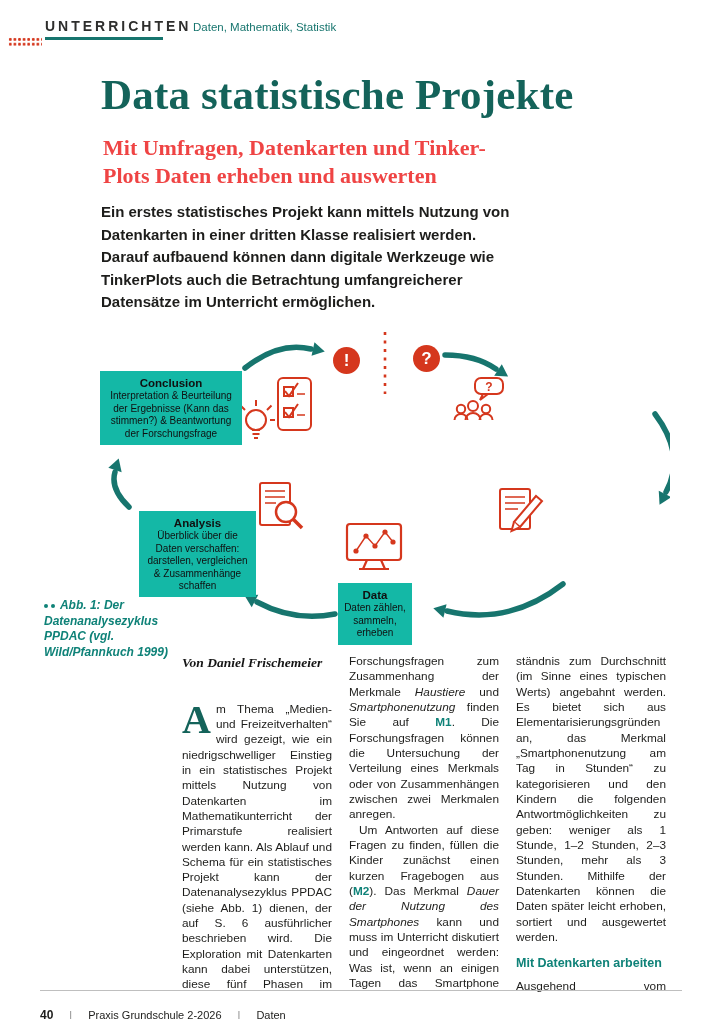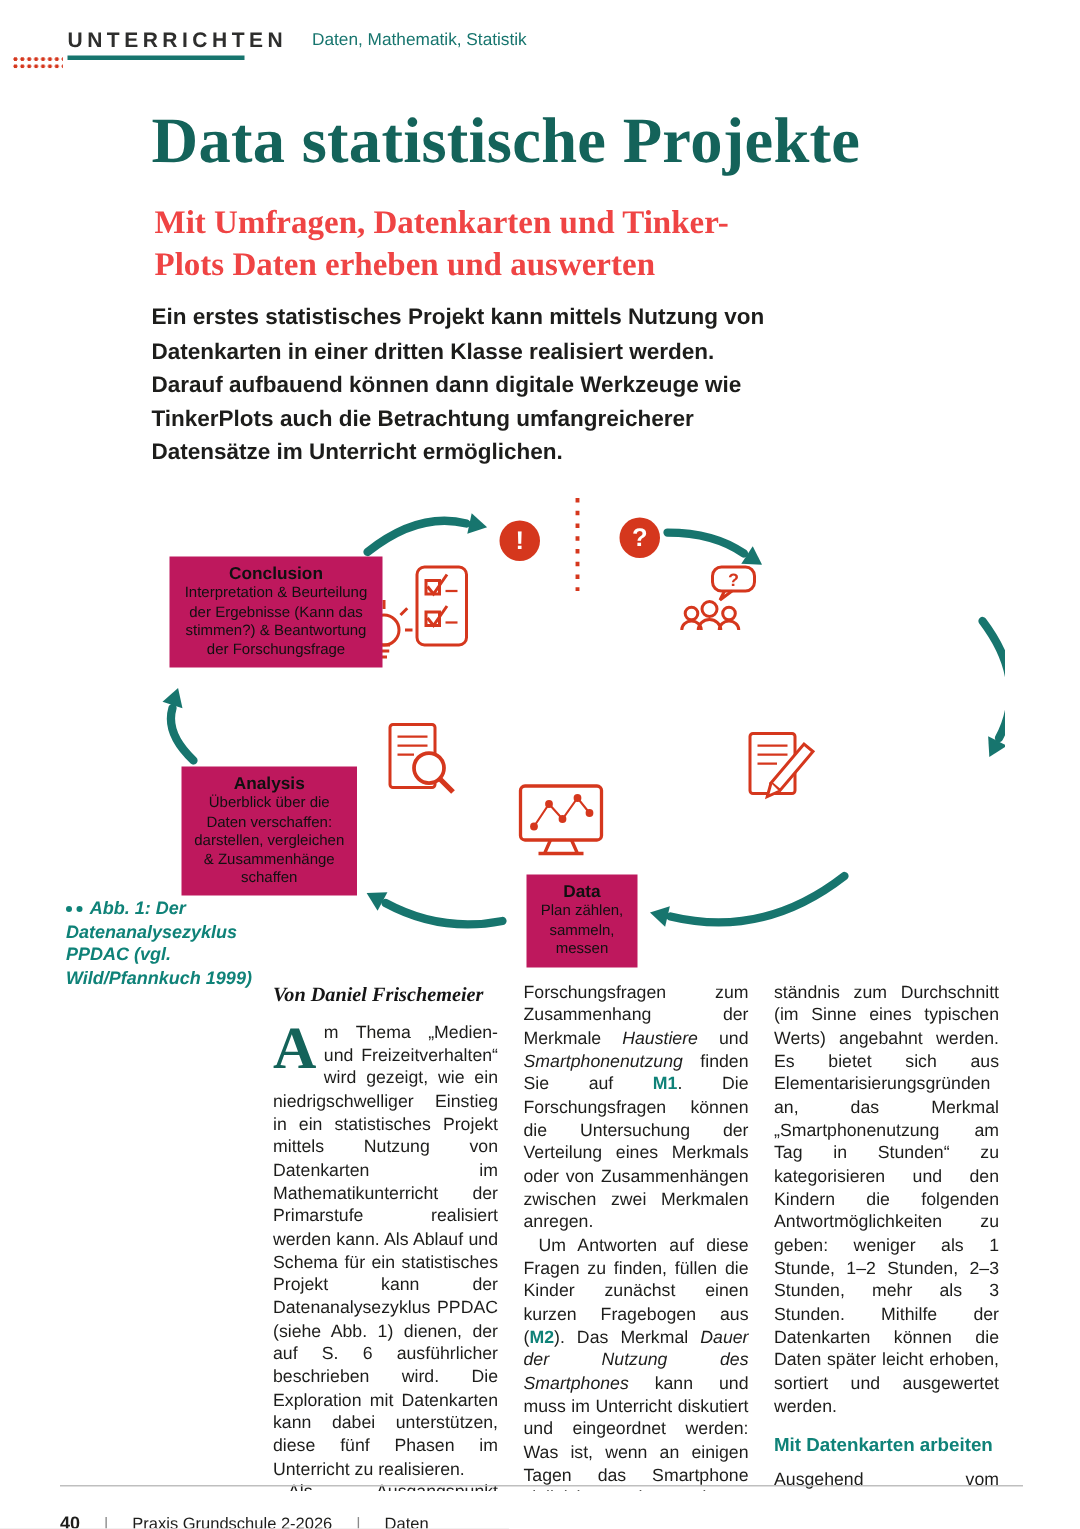--- a/index.html
+++ b/index.html
@@ -9,21 +9,21 @@
     background:#ffffff; overflow:hidden;
     font-family:"Liberation Sans", sans-serif; color:#1d1d1b;
   }
 
   
   .kicker {
     position:absolute; left:45px; top:18px;
     font-size:14px; font-weight:bold; letter-spacing:3px; color:#2e2e2d;
   }
   .kicker-rule { position:absolute; left:45px; top:37px; width:118px; height:2.5px; background:#17756e; }
-  .topics { position:absolute; left:170px; top:21px; font-size:11.5px; color:#17756e;padding-left:38px; }
+  .topics { position:absolute; left:155px; top:21px; font-size:11.5px; color:#17756e;padding-left:38px; }
   .dots-block {
     position:absolute; left:8px; top:37px; width:34px; height:10px;
     background-image:radial-gradient(circle, #d5371d 1.3px, transparent 1.4px);
     background-size:4.6px 4.8px;
   }
 
   
   .title {
     position:absolute; left:101px; top:70px; white-space:nowrap;
     font-family:"Liberation Serif", serif; font-weight:bold;
@@ -36,29 +36,29 @@
   }
   .intro {
     position:absolute; left:101px; top:201px; width:424px;
     font-size:15px; font-weight:bold; line-height:1.5; color:#1d1d1b;
   }
 
   
   .diagram { position:absolute; left:95px; top:328px; width:575px; height:315px; }
   .diagram svg { position:absolute; left:0; top:0; z-index:1; }
   .node {
-    position:absolute; z-index:2; background:#be185d; text-align:center;
-    padding:5px 4px; color:#101010;margin-left:13px;
+    position:absolute; z-index:2; background:#14b8a6; text-align:center;
+    padding:5px 4px; color:#101010;
   }
   .node-title { font-weight:bold; font-size:11.5px; line-height:1.25; }
   .node-text  { font-size:10px;  line-height:1.24; }
   .n-problem    { left:415px; top:40px;  width:100px; }
   .n-plan       { left:455px; top:175px; width:112px; min-height:77px; }
   .n-data       { left:243px; top:255px; width:74px;  }
-  .n-analysis   { left:13px;  top:183px; width:117px; }
+  .n-analysis   { left:44px;  top:183px; width:117px; }
   .n-conclusion { left:5px;   top:43px;  width:142px; }
   .circle-badge {
     position:absolute; z-index:3; width:27px; height:27px; border-radius:50%;
     background:#d5371d; color:#fff; font-weight:bold; font-size:17px;
     display:flex; align-items:center; justify-content:center;
   }
   .badge-excl  { left:238px; top:19px; }
   .badge-quest { left:318px; top:17px; }
 
   
@@ -74,21 +74,21 @@
 
   
   .columns {
     position:absolute; left:182px; top:654px; width:484px; height:340px;
     display:grid; grid-template-columns:repeat(3, 1fr); column-gap:17px;
     font-size:11.8px; line-height:1.3; text-align:justify; color:#1d1d1b;
     overflow:hidden;
   }
   .byline {
     font-family:"Liberation Serif", serif; font-style:italic; font-weight:bold;
-    font-size:13.5px; margin-bottom:9px; text-align:left; color:#161616;
+    font-size:13.5px; margin-bottom:30px; text-align:left; color:#161616;
   }
   .dropcap {
     float:left; font-family:"Liberation Serif", serif; font-weight:bold;
     font-size:40px; line-height:0.82; padding:2px 5px 0 0; color:#14635a;
   }
   .col p.indent { text-indent:10px; }
   .seg-italic { font-style:italic; }
   .seg-ref { color:#0f8278; font-weight:bold; }
   .sub-heading { color:#0f8278; font-size:12.5px; font-weight:bold; margin:10px 0 8px; text-align:left; }
 
@@ -188,21 +188,21 @@
         <path d="M11,52 h8 M11.5,56 h7 M13,60 h4"></path>
         <path d="M15,28 v-6 M4,32 l-4.5,-4.5 M26,32 l4.5,-4.5 M1,42 h-6 M29,42 h5"></path>
       </g>
     </svg>
 
     <div class="circle-badge badge-excl">!</div>
     <div class="circle-badge badge-quest">?</div>
 
     <div class="node n-data">
       <div class="node-title">Data</div>
-      <div class="node-text">Plan zählen, sammeln, messen</div>
+      <div class="node-text">Daten zählen, sammeln, erheben</div>
     </div>
     <div class="node n-analysis">
       <div class="node-title">Analysis</div>
       <div class="node-text">Überblick über die Daten verschaffen: darstellen, vergleichen &amp; Zusammenhänge schaffen</div>
     </div>
     <div class="node n-conclusion">
       <div class="node-title">Conclusion</div>
       <div class="node-text">Interpretation &amp; Beurteilung der Ergebnisse (Kann das stimmen?) &amp; Beantwortung der Forschungsfrage</div>
     </div>
   </div>

